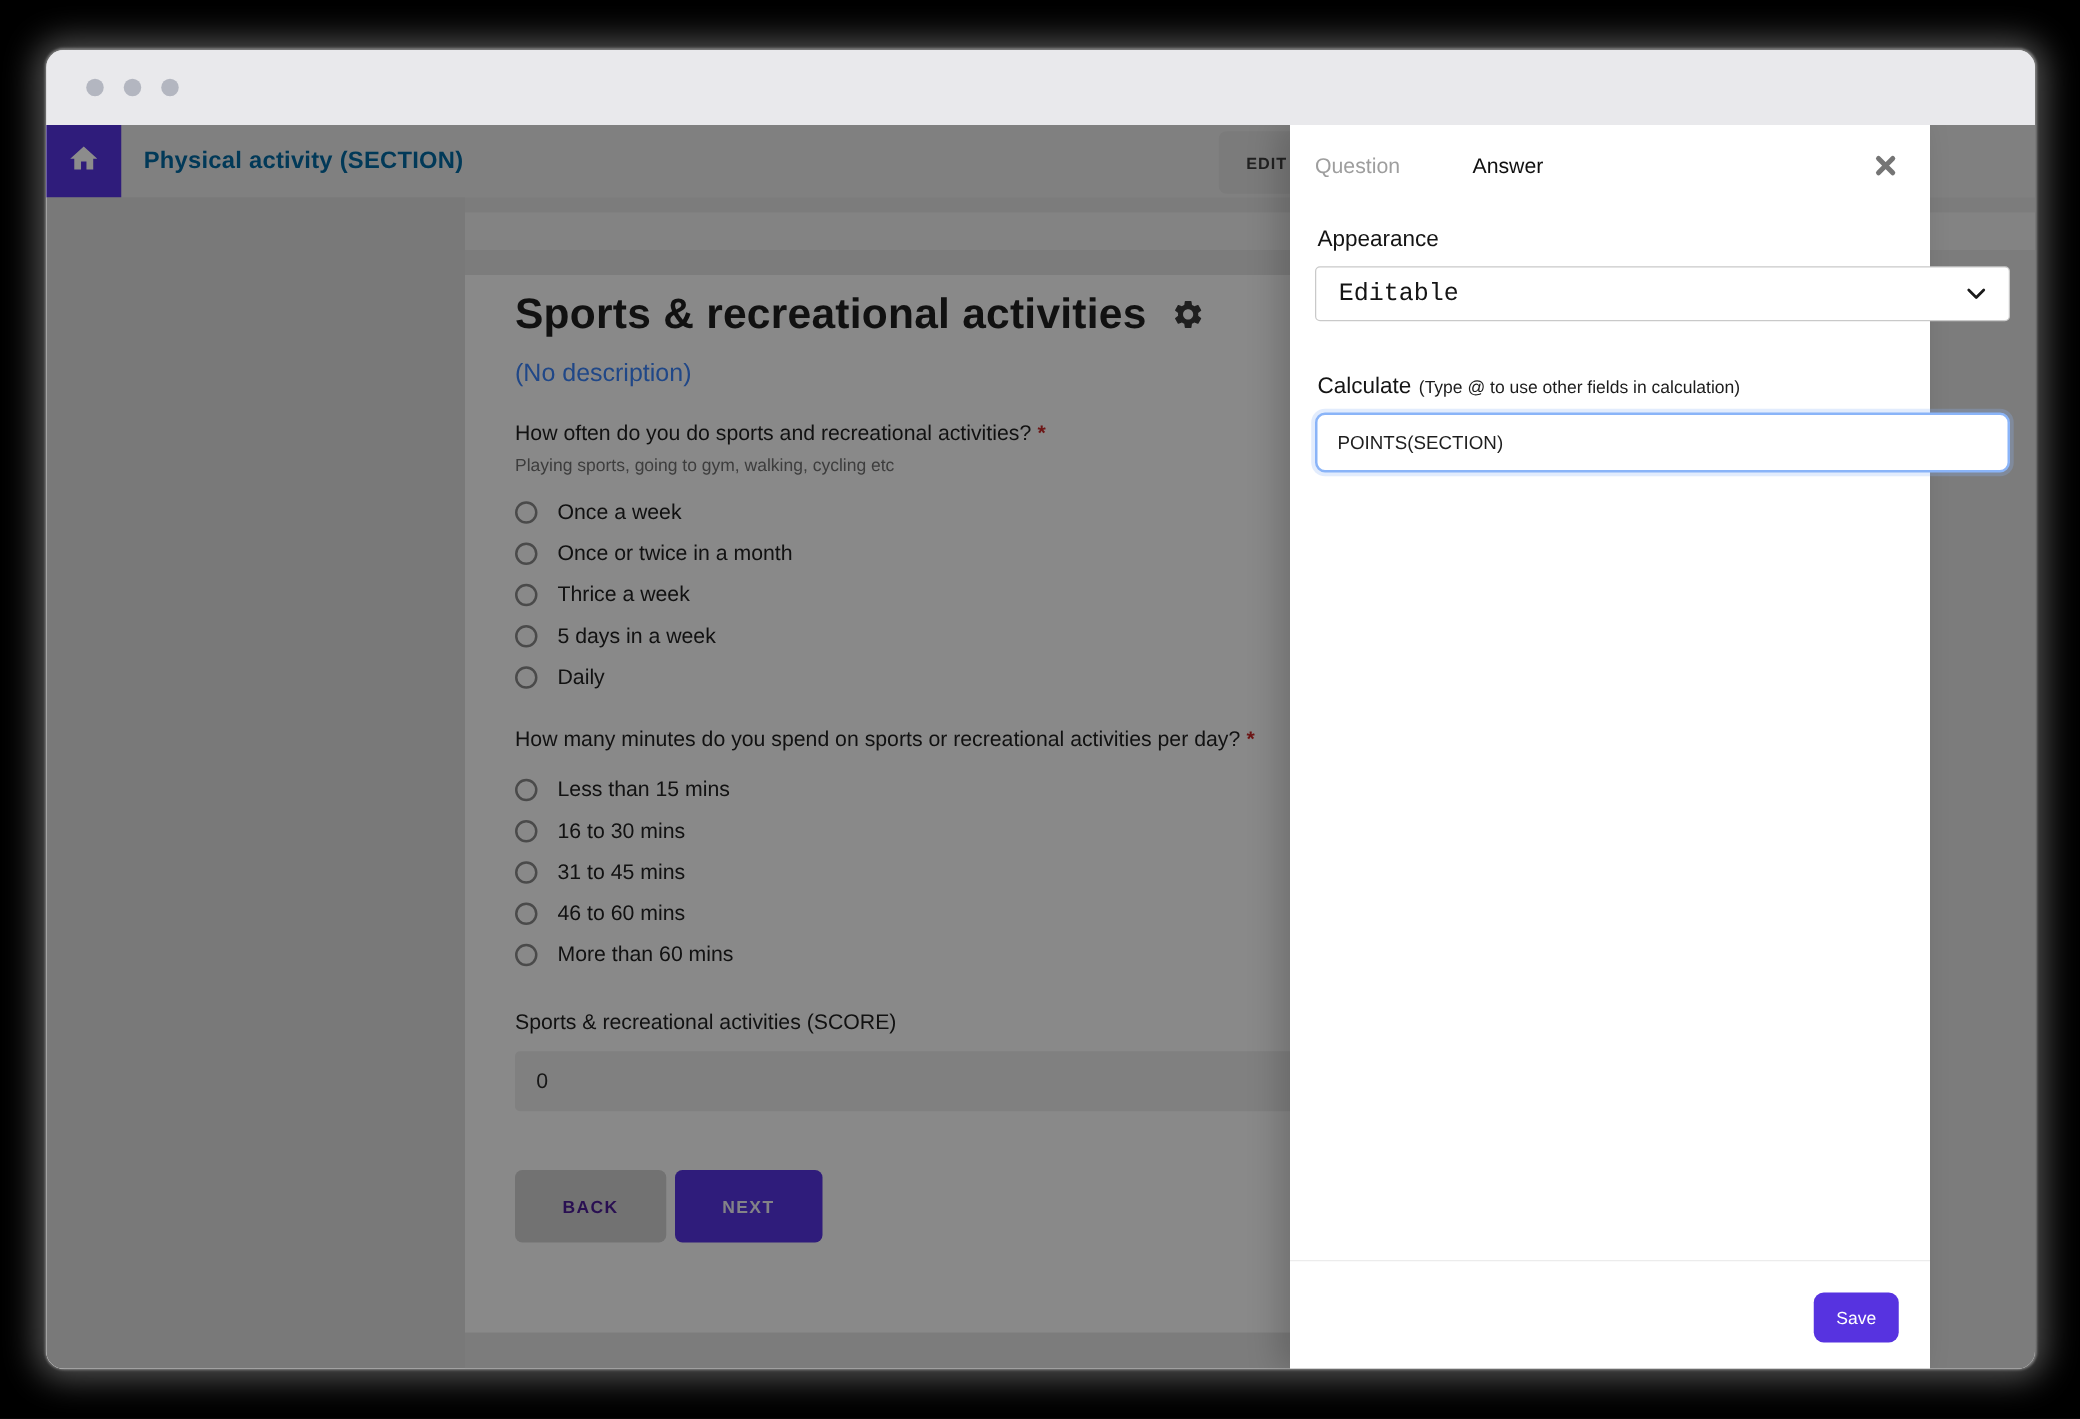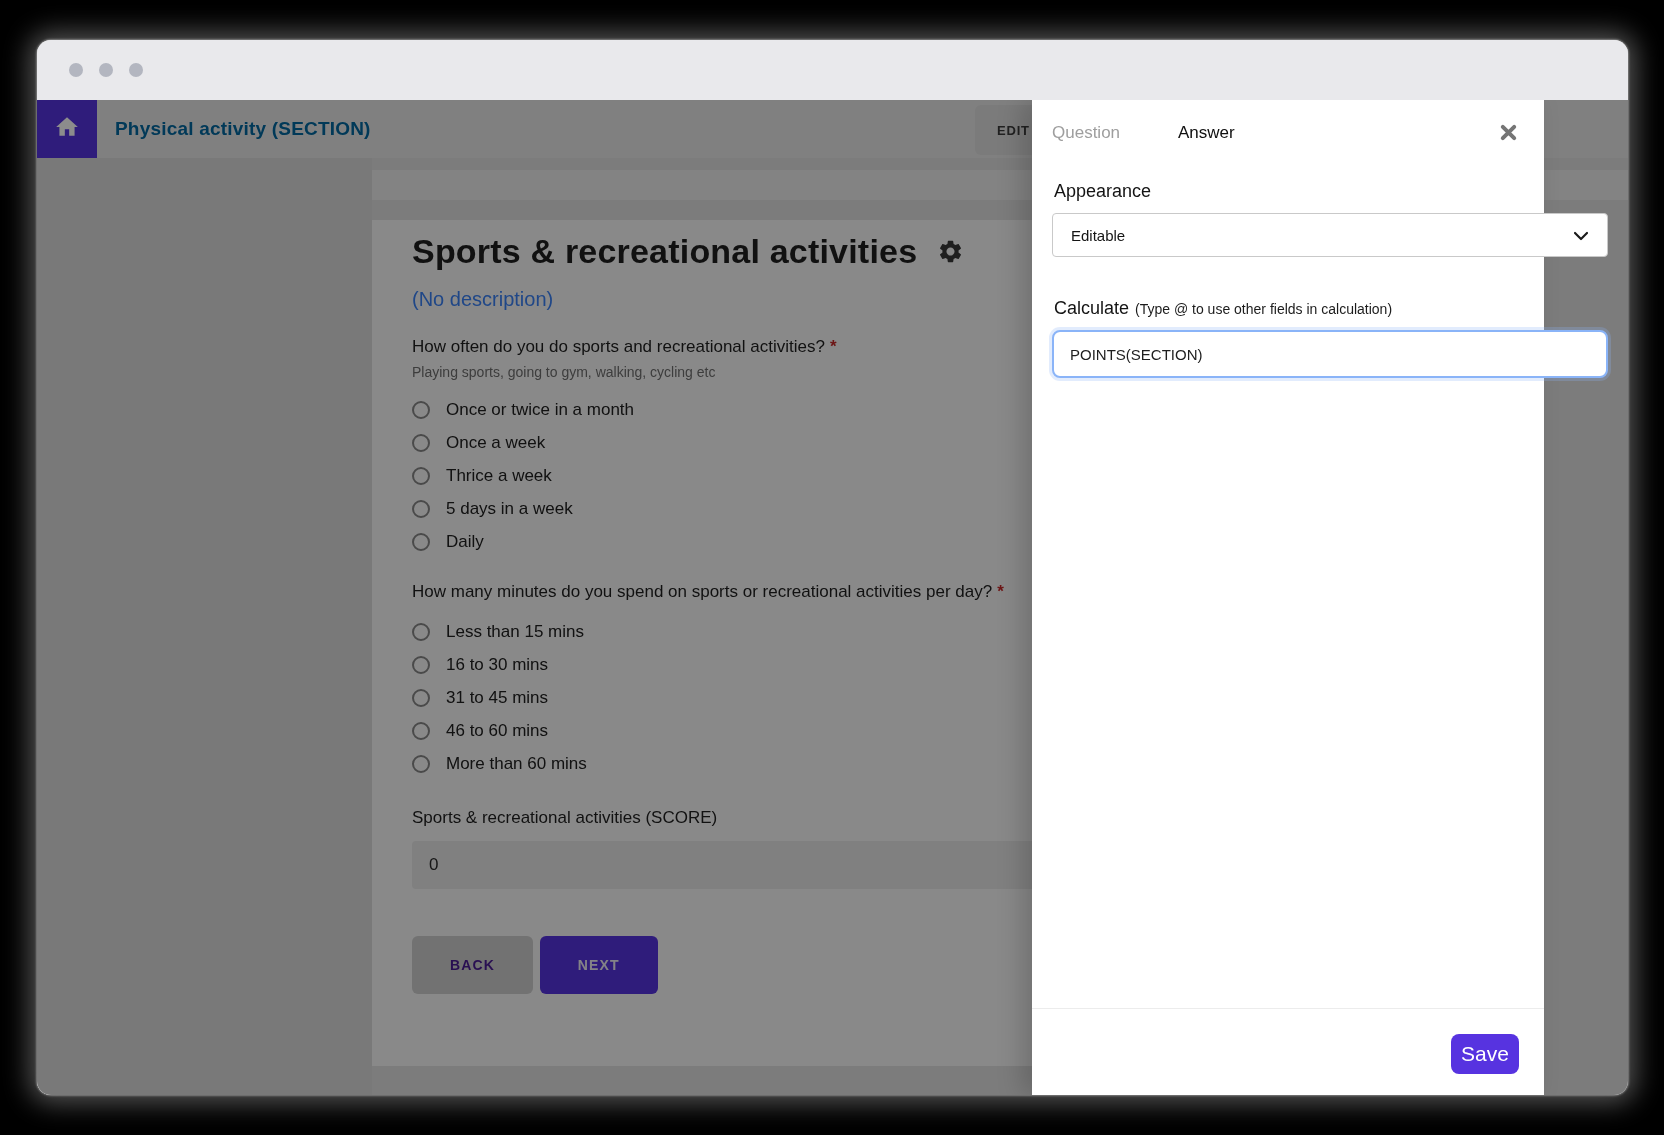--- a/index.html
+++ b/index.html
@@ -67,35 +67,35 @@
   .tab { position: absolute; top: 0; height: 30px; display: flex; align-items: center; font-size: 17px; }
   .tab-question { left: 0; color: #9e9e9e; }
   .tab-answer { left: 126px; color: #101010; font-weight: 500; }
   .close-btn { position: absolute; right: 2px; top: 2px; width: 28px; height: 28px; border: none;
     background: transparent; display: flex; align-items: center; justify-content: center; }
 
   .field-label { position: absolute; left: 22px; font-size: 18px; color: #141414; font-weight: 500; }
   .appearance-label { top: 81px; }
   .select { position: absolute; left: 20px; top: 113px; width: 556px; height: 44px;
     border: 1px solid #c9c9c9; border-radius: 4px; background: #fff;
-    display: flex; align-items: center; padding: 12px 18px; font-size: 15px; color: #141414; }
+    display: flex; align-items: center; padding: 12px 18px; font-size: 20px; color: #141414; font-family: Liberation Mono, monospace; }
   .select .chev { margin-left: auto; }
 
   .calc-row { position: absolute; left: 22px; top: 198px; display: flex; align-items: baseline; }
   .calc-label { font-size: 18px; color: #141414; font-weight: 500; }
   .calc-hint { font-size: 14px; color: #1c1c1c; margin-left: 6px; }
   .calc-input { position: absolute; left: 20px; top: 230px; width: 556px; height: 48px;
     border: 2px solid #8ab4f8; border-radius: 8px; background: #fff;
     box-shadow: 0 0 0 3px rgba(138,180,248,0.25);
     display: flex; align-items: center; padding: 0 16px; font-size: 15px; color: #1e1e1e; }
 
   .panel-footer { position: absolute; left: 0; right: 0; bottom: 0; height: 87px; border-top: 1px solid #ececec; }
   .save-btn { position: absolute; right: 25px; top: 25px; width: 68px; height: 40px;
     background: #5733e0; color: #fff; border: none; border-radius: 8px;
-    font-family: inherit; font-size: 21px; font-weight: 500; }
+    font-family: inherit; font-size: 14px; font-weight: 500; }
 </style>
 </head>
 <body>
 
 <div class="window">
 
   <div class="titlebar">
     <div class="dots">
       <span class="dot"></span>
       <span class="dot"></span>
@@ -130,25 +130,25 @@
       </div>
       <div class="card-desc">(No description)</div>
 
       <div id="questions">
           <div class="q-block-1">
             <div class="q-label"><span>How often do you do sports and recreational activities?</span><span class="req">*</span></div>
             <div class="q-hint">Playing sports, going to gym, walking, cycling etc</div>
             <div class="opts">
               <div class="opt-row">
                 <span class="radio"></span>
+                <span class="opt-label">Once a week</span>
+              </div>
+              <div class="opt-row">
+                <span class="radio"></span>
                 <span class="opt-label">Once or twice in a month</span>
-              </div>
-              <div class="opt-row">
-                <span class="radio"></span>
-                <span class="opt-label">Once a week</span>
               </div>
               <div class="opt-row">
                 <span class="radio"></span>
                 <span class="opt-label">Thrice a week</span>
               </div>
               <div class="opt-row">
                 <span class="radio"></span>
                 <span class="opt-label">5 days in a week</span>
               </div>
               <div class="opt-row">

